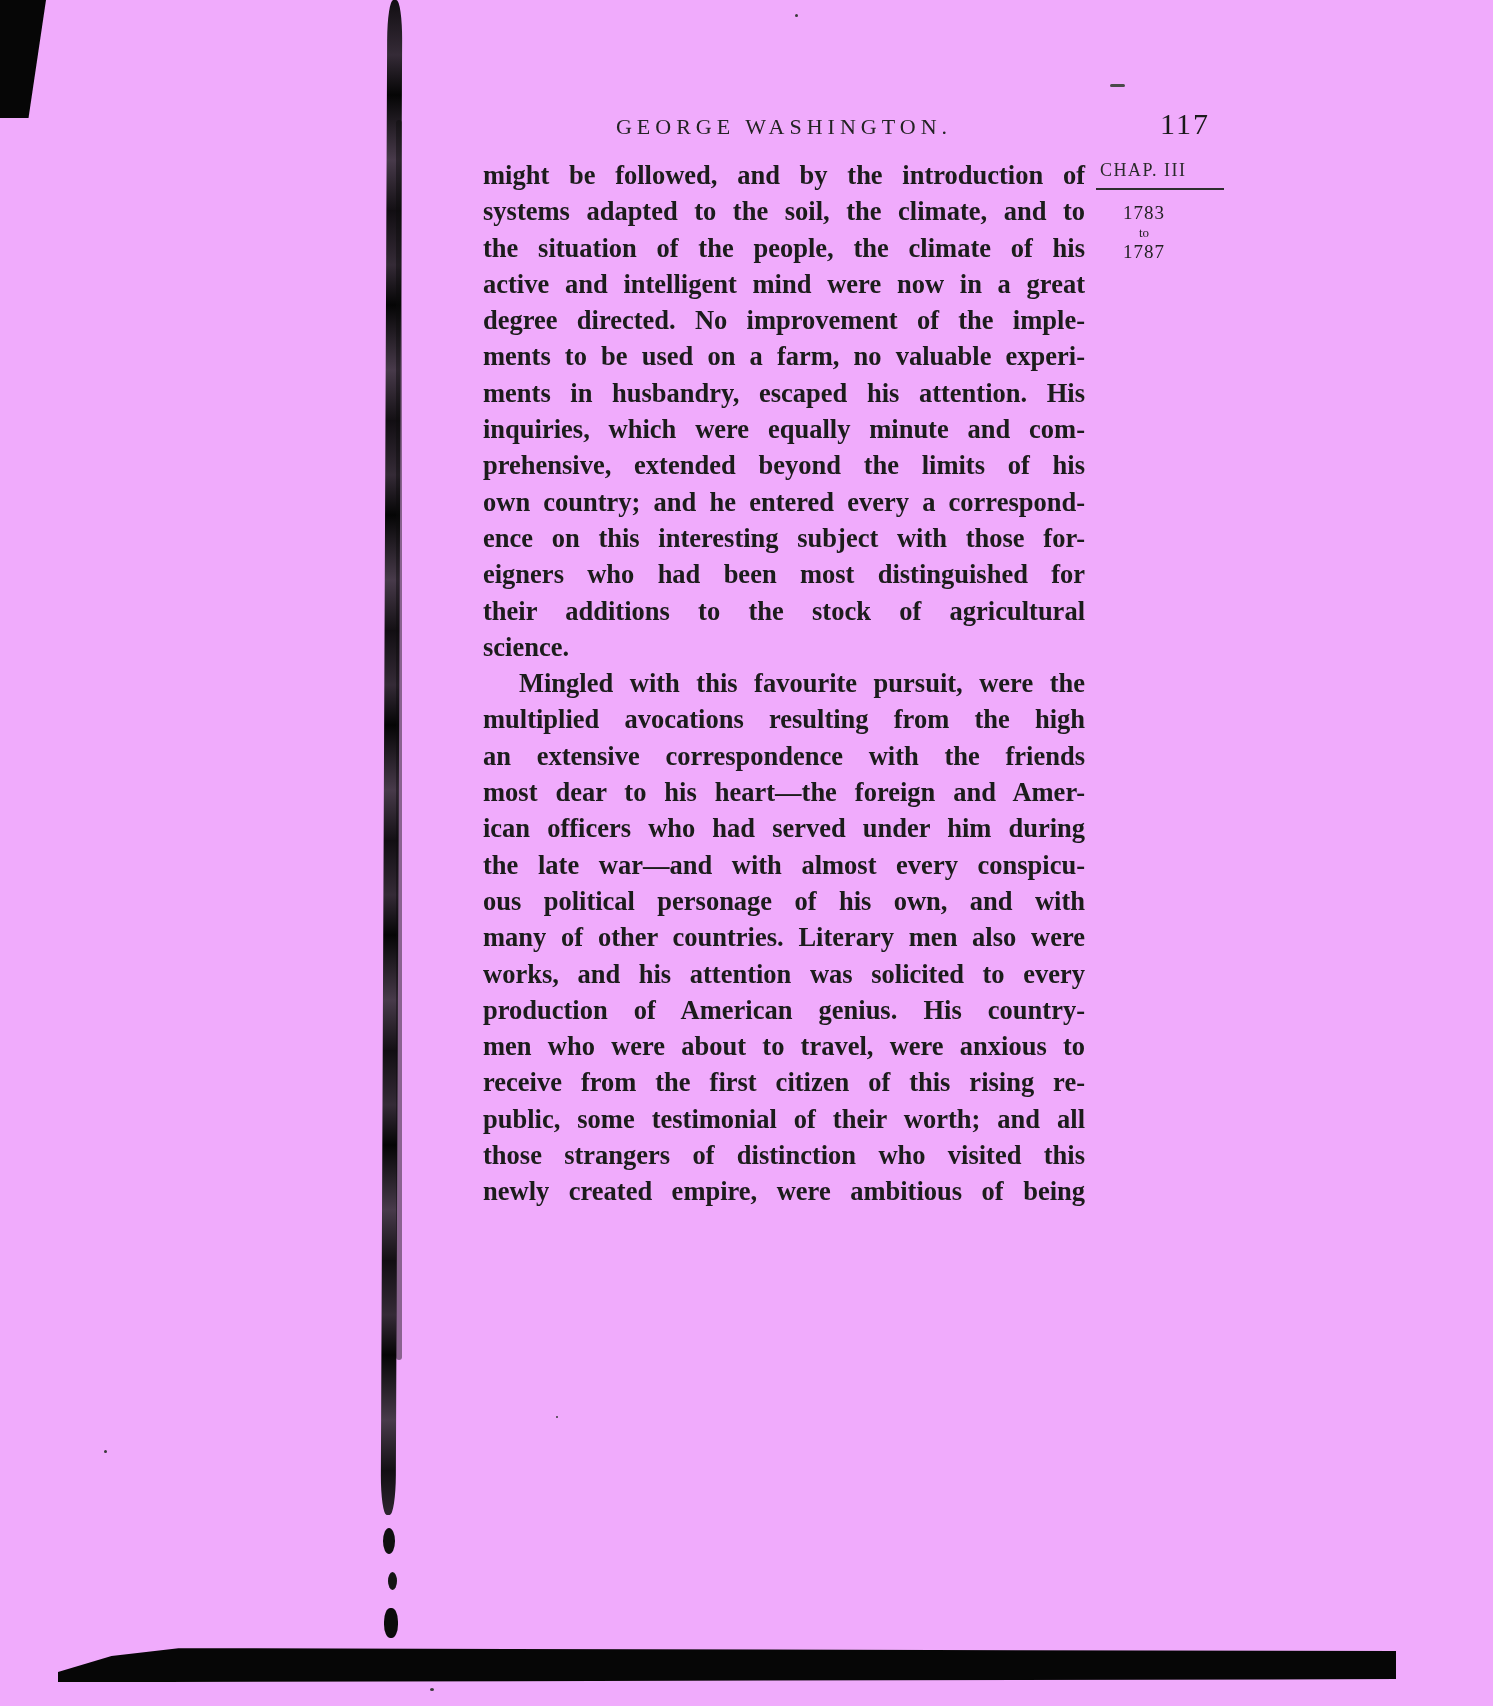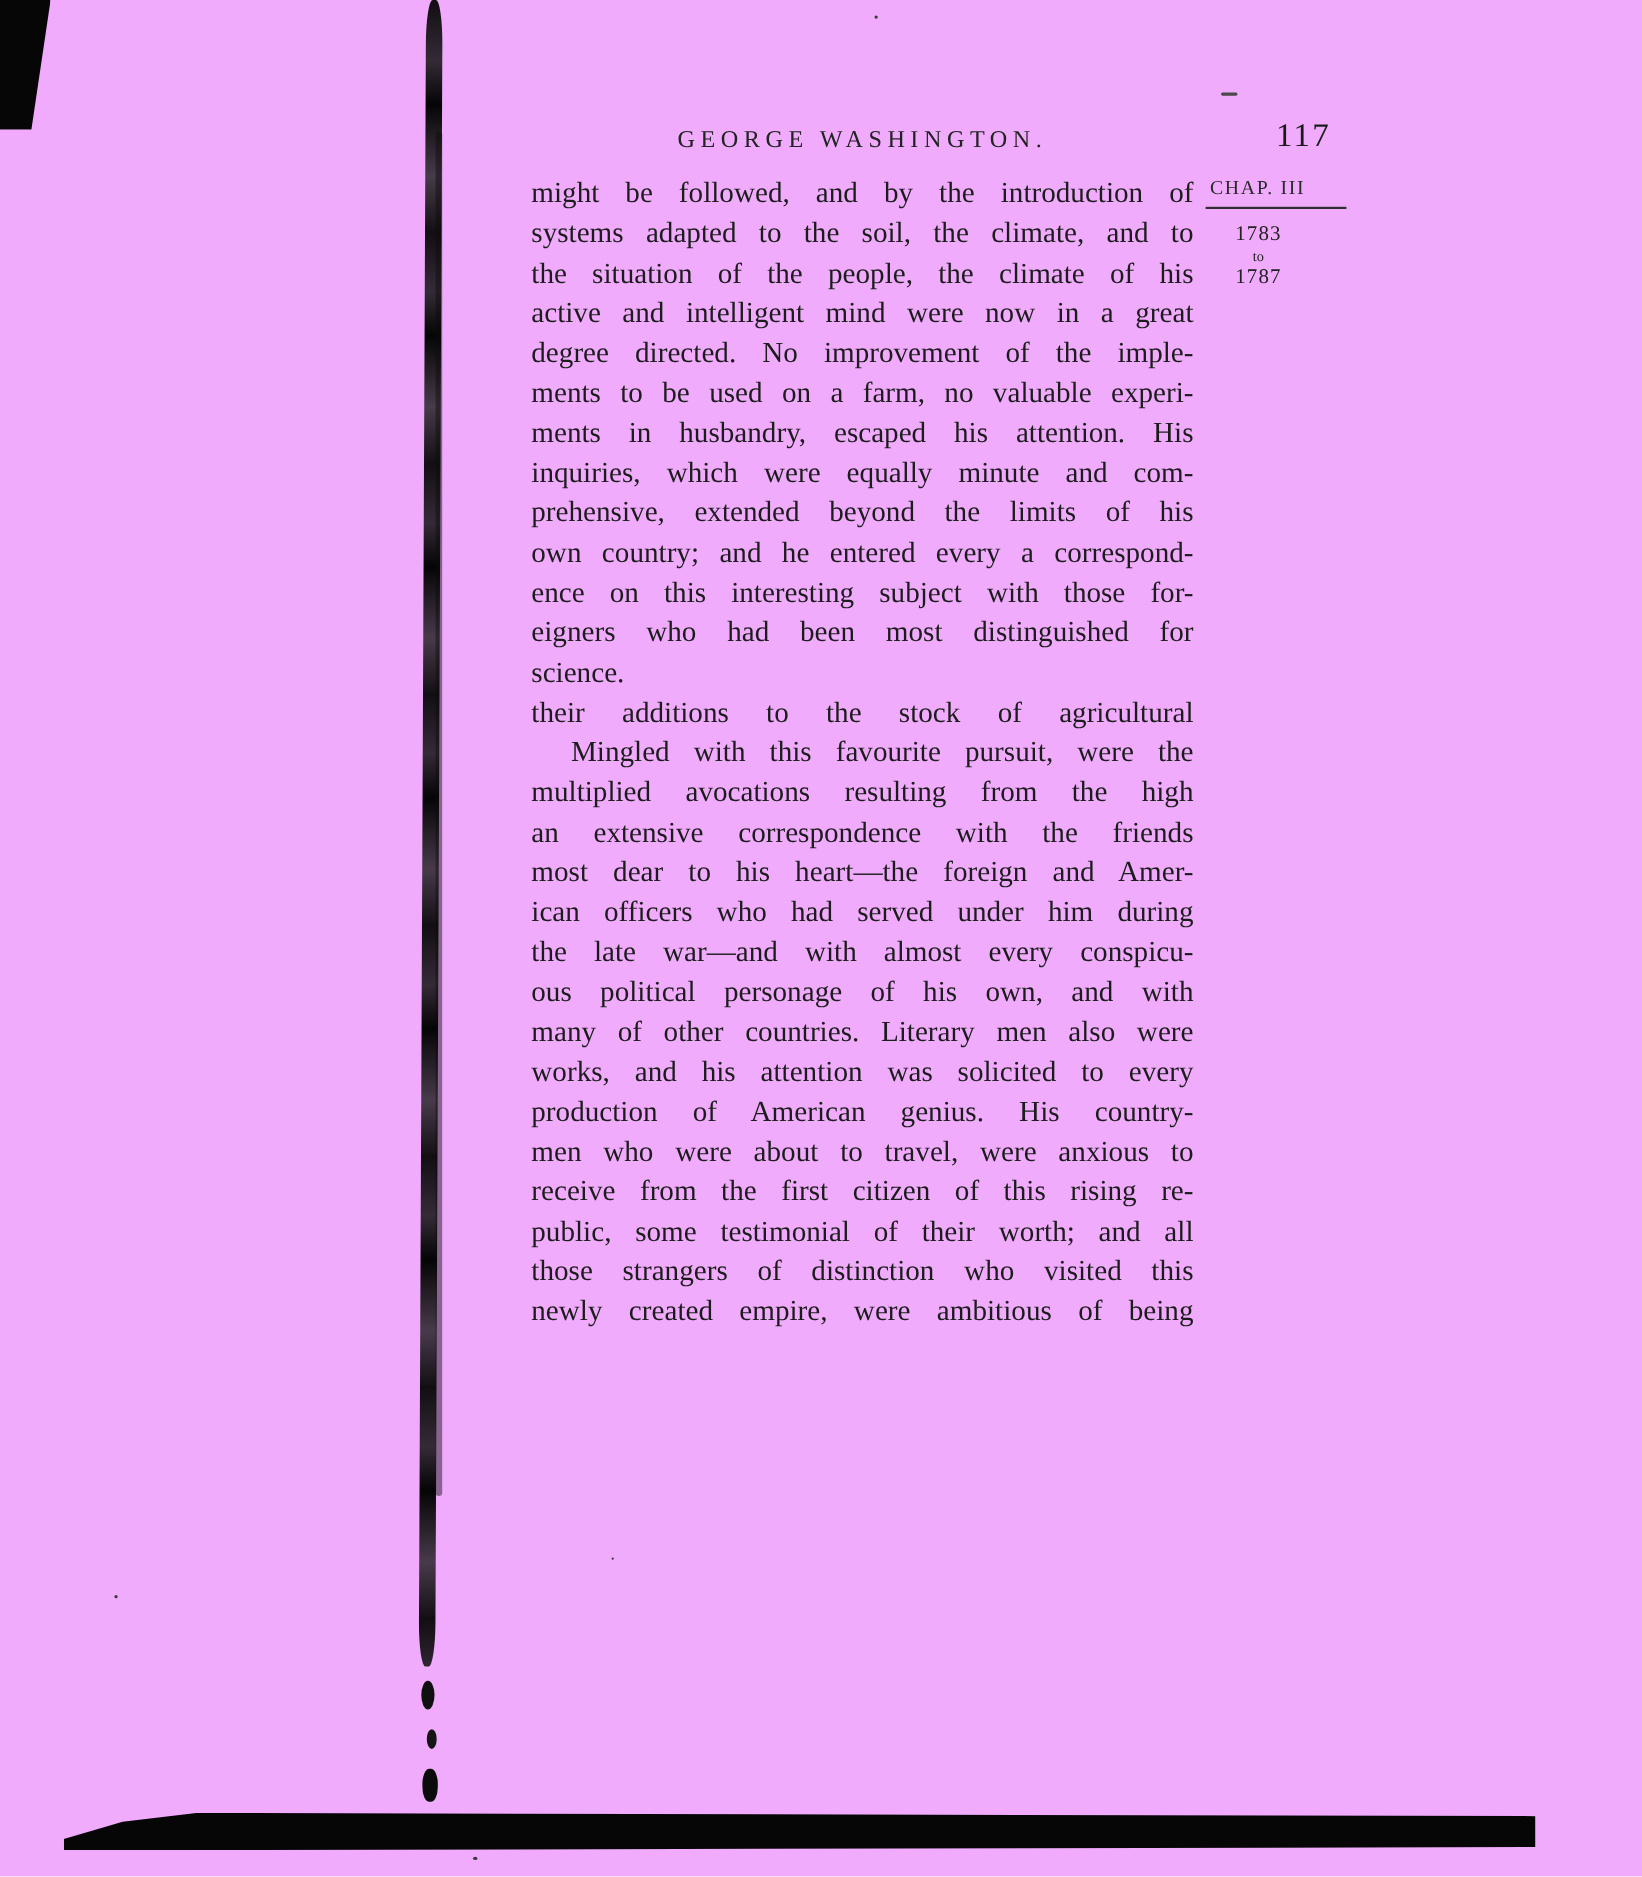--- a/index.html
+++ b/index.html
@@ -109,20 +109,21 @@
   .year { font-size: 19px; line-height: 26px; letter-spacing: 1px; }
   .year-to { font-size: 13px; line-height: 13px; }
 
   .text-block {
     position: absolute;
     left: 483px; top: 157px;
     width: 602px;
     font-size: 26.5px;
     line-height: 36.3px;
     color: #1c1c1c;
+    font-weight: bold;
   }
   .paragraph { margin: 0; padding: 0; }
   .line {
     text-align: justify;
     text-align-last: justify;
   }
   .line.ragged { text-align-last: left; }
   .line.indent-first { text-indent: 36px; }
 </style>
 </head>
@@ -163,22 +164,22 @@
         <div class="line">the situation of the people, the climate of his</div>
         <div class="line">active and intelligent mind were now in a great</div>
         <div class="line">degree directed. No improvement of the imple-</div>
         <div class="line">ments to be used on a farm, no valuable experi-</div>
         <div class="line">ments in husbandry, escaped his attention. His</div>
         <div class="line">inquiries, which were equally minute and com-</div>
         <div class="line">prehensive, extended beyond the limits of his</div>
         <div class="line">own country; and he entered every a correspond-</div>
         <div class="line">ence on this interesting subject with those for-</div>
         <div class="line">eigners who had been most distinguished for</div>
+        <div class="line">their additions to the stock of agricultural</div>
         <div class="line ragged">science.</div>
-        <div class="line">their additions to the stock of agricultural</div>
       </div>
     <div class="paragraph">
         <div class="line indent-first">Mingled with this favourite pursuit, were the</div>
         <div class="line">multiplied avocations resulting from the high</div>
         <div class="line">an extensive correspondence with the friends</div>
         <div class="line">most dear to his heart—the foreign and Amer-</div>
         <div class="line">ican officers who had served under him during</div>
         <div class="line">the late war—and with almost every conspicu-</div>
         <div class="line">ous political personage of his own, and with</div>
         <div class="line">many of other countries. Literary men also were</div>

